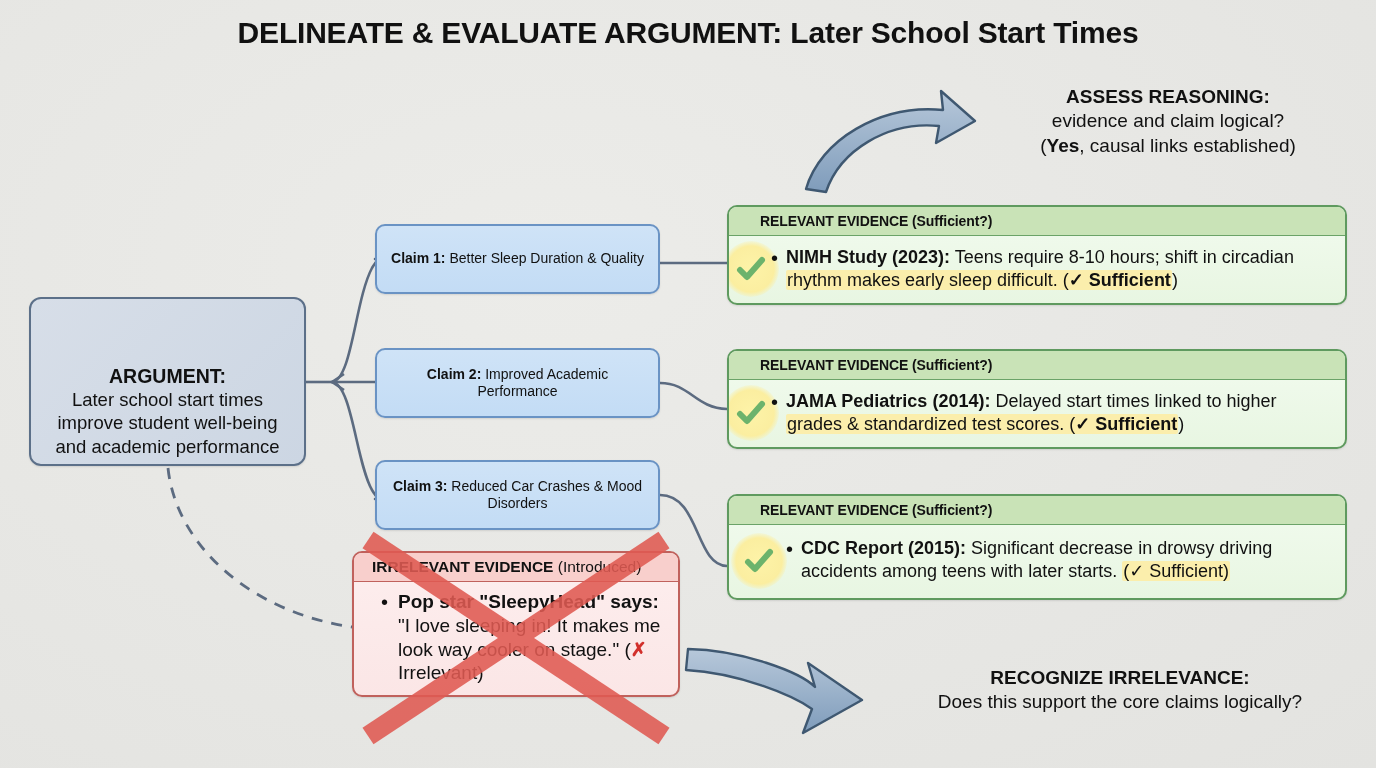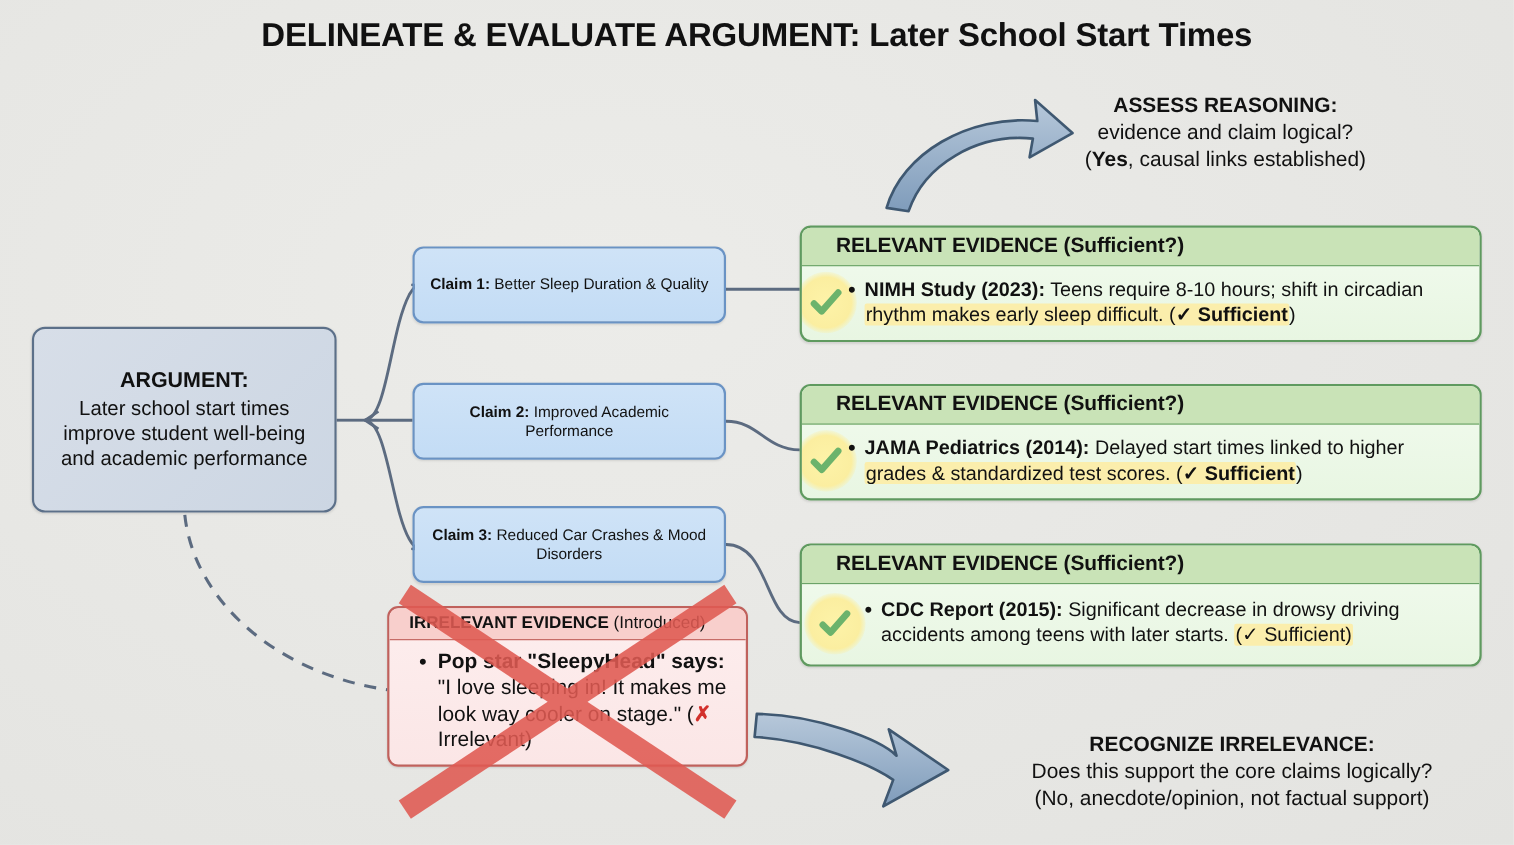--- a/index.html
+++ b/index.html
@@ -32,21 +32,21 @@
 
   
   .node { position: absolute; border-radius: 9px; }
 
   
   #argument {
     left: 29px; top: 297px; width: 277px; height: 169px;
     background: linear-gradient(135deg,#d7dee8 0%,#ccd6e3 100%);
     border: 2px solid #5c7089;
     border-radius: 12px;
-    display: flex; align-items: center; justify-content: center;
+    display: flex; align-items: flex-end; justify-content: center;
     text-align: center;
     padding: 6px 12px;
     font-size: 18.5px; line-height: 1.26; color: #111;
     box-shadow: 0 1px 2px rgba(0,0,0,.10);
   }
   #argument .hd { font-weight: bold; font-size: 19.5px; }
 
   
   .claim {
     width: 285px; height: 70px;
@@ -68,21 +68,21 @@
     left: 727px; width: 620px;
     border: 2px solid #5f9a5f;
     border-radius: 10px;
     background: linear-gradient(180deg,#f2fbef 0%,#e8f6e2 100%);
     overflow: hidden;
     box-shadow: 0 1px 2px rgba(0,0,0,.10);
   }
   .evid .ehead {
     background: #c9e3b7;
     border-bottom: 1.5px solid #6ba368;
-    font-size: 19px; font-weight: bold; color: #111;
+    font-size: 14px; font-weight: bold; color: #111;
     padding: 6px 0 6px 31px;
     letter-spacing: -0.1px;
   }
   .evid .ehead .q { font-weight: bold; }
   .evid .ebody {
     position: relative;
     padding: 10px 14px 10px 57px;
     font-size: 18px; line-height: 1.30; color: #111;
   }
   .evid .ebody .bullet {
@@ -132,21 +132,21 @@
   #irrelevant b { font-weight: bold; }
   .xglyph { color: #d2302c; font-weight: bold; }
 
   
   .anno {
     position: absolute; text-align: center;
     font-size: 19px; line-height: 1.28; color: #111;
   }
   .anno .hd { font-weight: bold; }
   .anno b { font-weight: bold; }
-  #assess { left: 908px; top: 85px; width: 412px; }
+  #assess { left: 962px; top: 85px; width: 412px; }
   #recognize { left: 872px; top: 666px; width: 496px; }
 </style>
 </head>
 <body>
 
 <div id="stage">
 
   <div id="title">
     <span>DELINEATE &amp; EVALUATE ARGUMENT:</span><span class="thin"> Later School Start Times</span>
   </div>
@@ -277,16 +277,15 @@
 
   <div id="assess" class="anno">
     <div class="hd">ASSESS REASONING:</div>
     <div> evidence and claim logical?</div>
     <div><span>(</span><b>Yes</b><span>, causal links established)</span></div>
   </div>
 
   <div id="recognize" class="anno">
     <div class="hd">RECOGNIZE IRRELEVANCE:</div>
     <div>Does this support the core claims logically?</div>
-    <div>(No, anecdote/opinion, not factual support)</div>
   </div>
 
 </div>
 
 </body></html>

